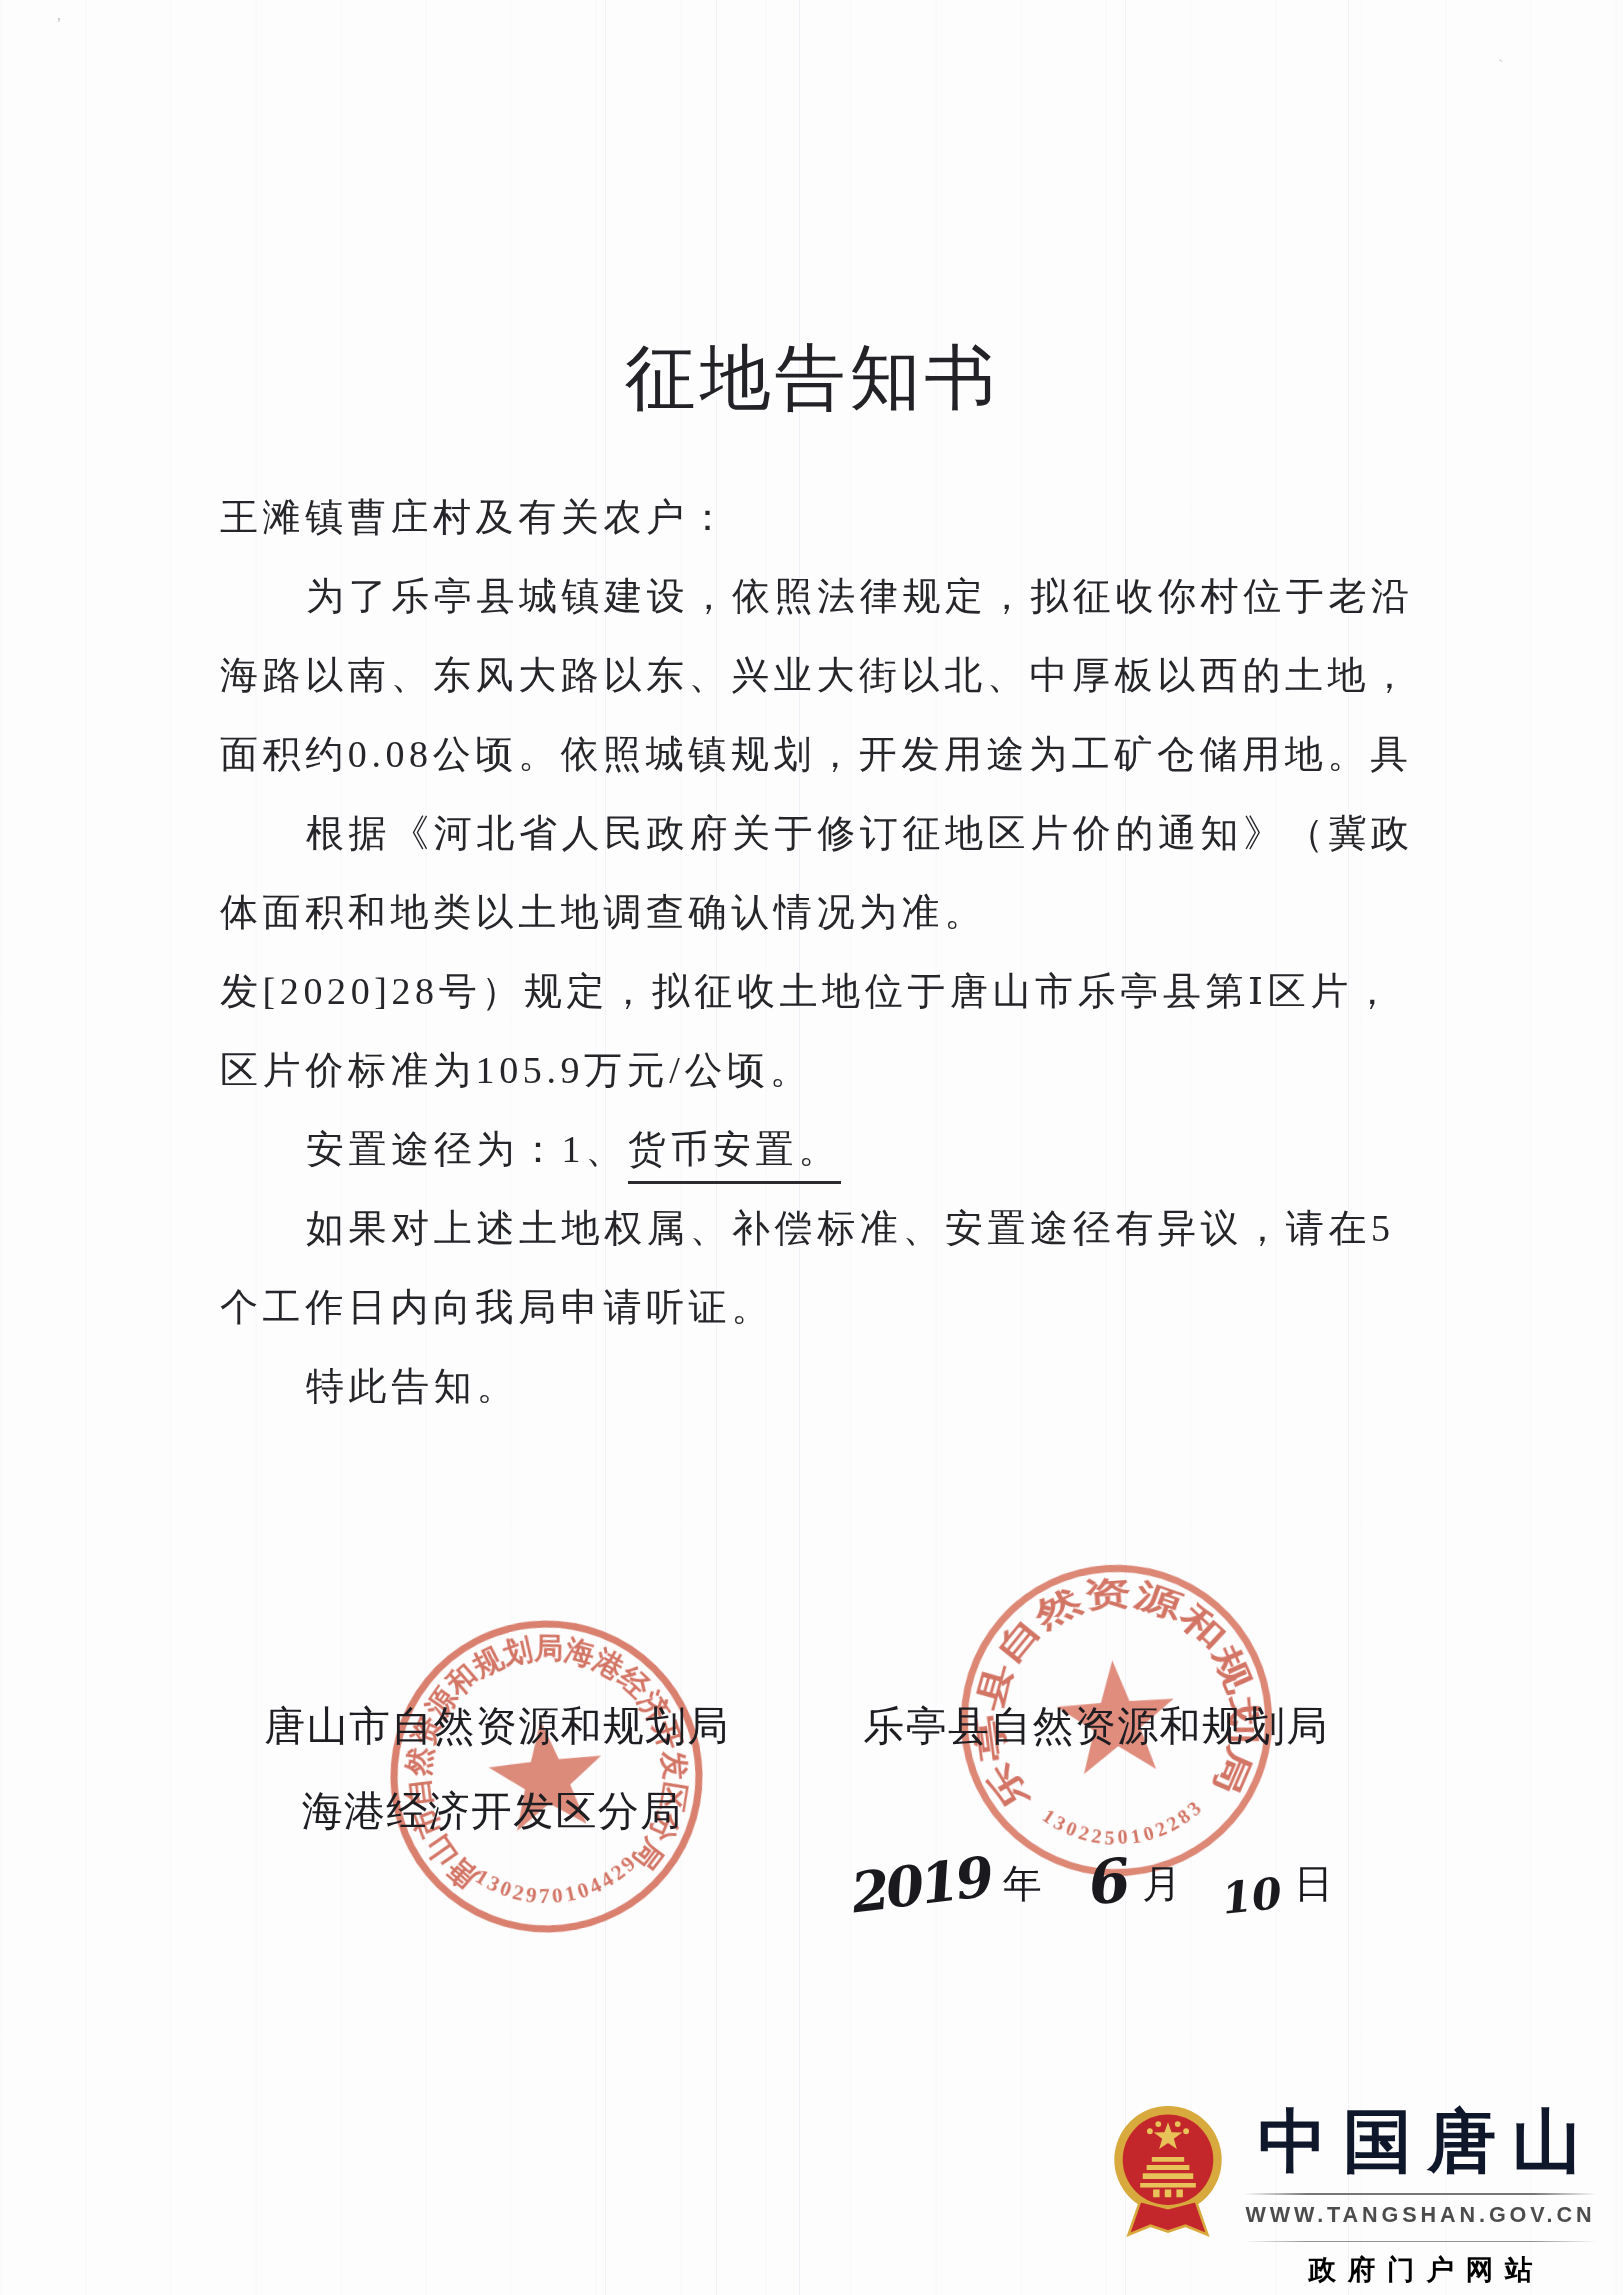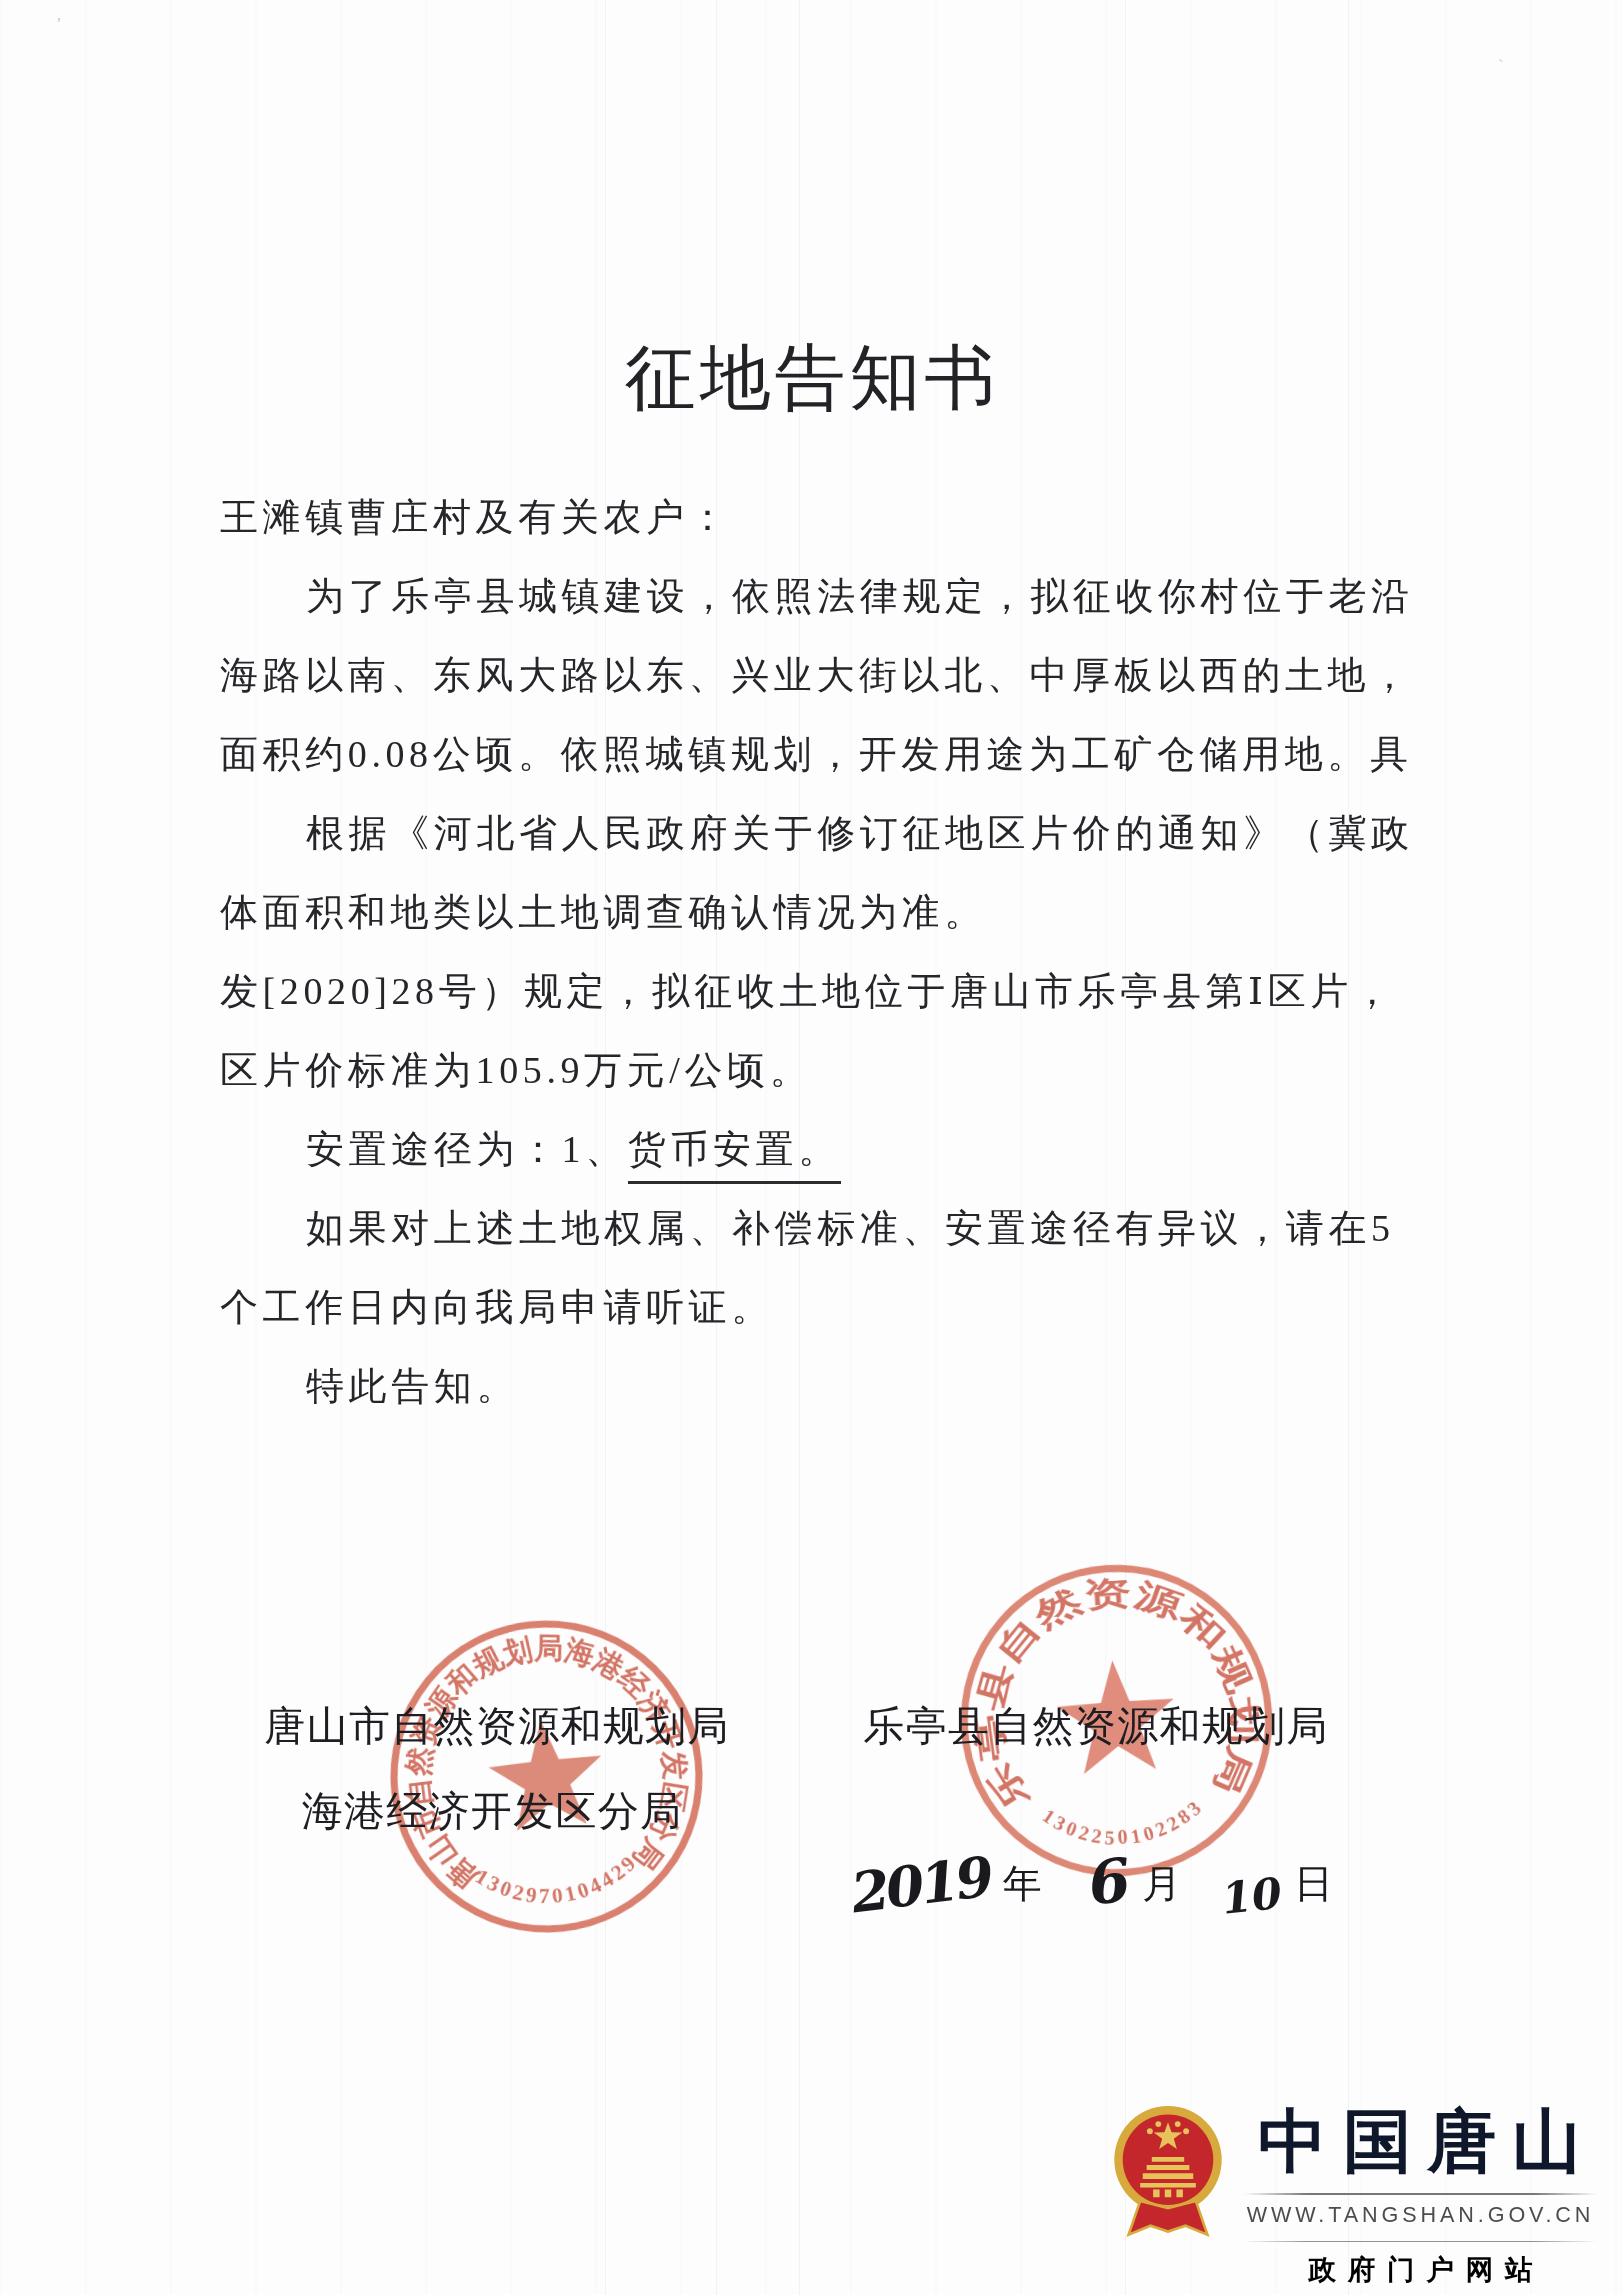--- a/index.html
+++ b/index.html
@@ -47,21 +47,21 @@
   .hw-day   { font-size:43px; transform:translateY(11.8px) rotate(-6deg); }
 
   .footer-emblem { position:absolute; left:1113px; top:2102px; width:110px; height:140px; }
   .brand { position:absolute; left:1240px; top:2096px; width:359px; text-align:center;
     font-size:69px; font-weight:bold; color:#0f172a; letter-spacing:15.7px;
     text-indent:15.7px; white-space:nowrap; }
   .rule { position:absolute; left:1244px; width:353px; height:2px;
     background:linear-gradient(90deg, rgba(120,120,120,0) , #777 18%, #777 82%, rgba(120,120,120,0)); }
   .rule-1 { top:2193px; } .rule-2 { top:2241px; height:1.3px; opacity:.8; }
   .site-url { position:absolute; left:1244px; top:2202px; width:353px; text-align:center;
-    font-family:"Liberation Sans","DejaVu Sans",sans-serif; font-size:21.6px; font-weight:normal;
+    font-family:"Liberation Sans","DejaVu Sans",sans-serif; font-size:21.6px; font-weight:bold;
     letter-spacing:3.9px; color:#4c4c4c; white-space:nowrap; }
   .tagline { position:absolute; left:1244px; top:2252px; width:353px; text-align:center;
     font-family:"Liberation Sans","DejaVu Sans",sans-serif; font-size:27.5px; font-weight:600;
     letter-spacing:11.8px; text-indent:11.8px; color:#000000; white-space:nowrap; }
 
   .seal-text { fill:#c8523d; }
 </style>
 </head>
 <body>
 

